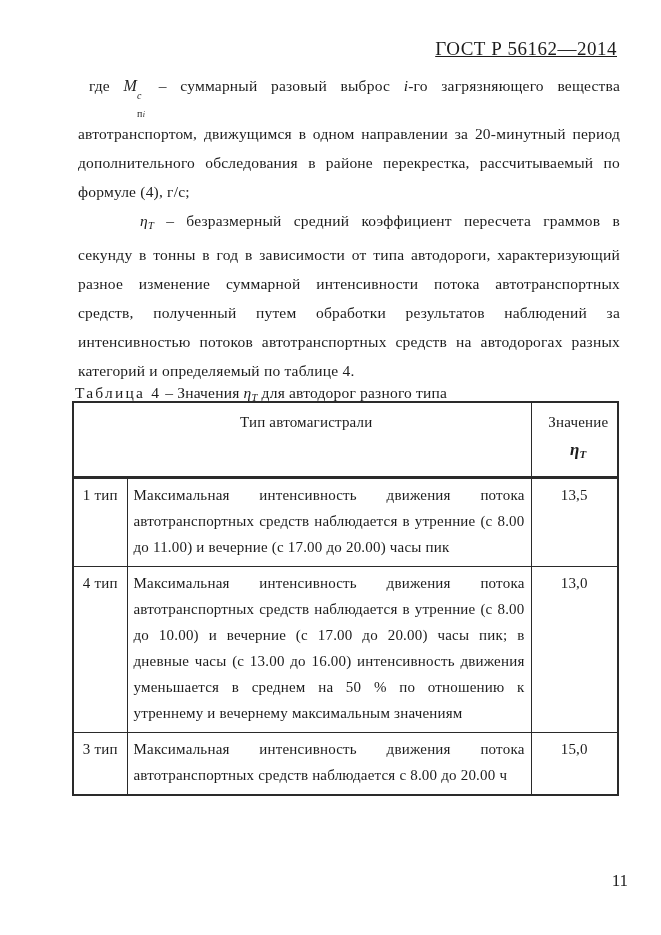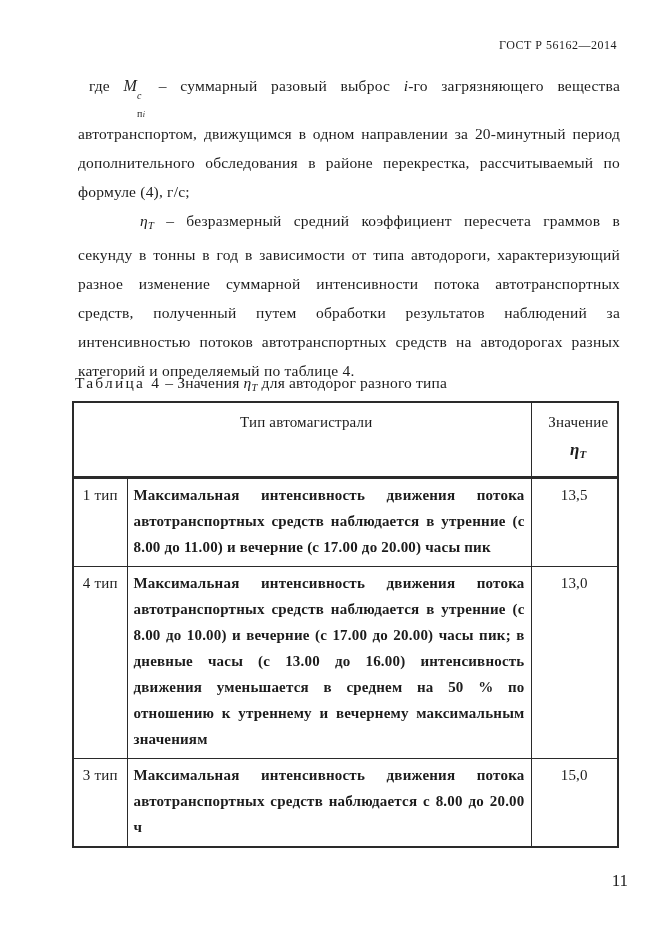--- a/index.html
+++ b/index.html
@@ -12,23 +12,24 @@
     background: #ffffff;
     color: #1c1c1c;
     font-family: "Liberation Serif", "DejaVu Serif", serif;
     font-size: 15.5px;
     overflow: hidden;
   }
   .doc-header {
     position: absolute;
     top: 38px;
     right: 44px;
-    font-size: 12px;
+    font-size: 19px;
     letter-spacing: 0.5px;
     white-space: nowrap;
+    text-decoration: underline;
   }
   .main-text {
     position: absolute;
     left: 78px;
     top: 71px;
     width: 542px;
     text-align: justify;
     line-height: 29px;
     letter-spacing: 0.2px;
   }
@@ -45,21 +46,21 @@
   }
   .fstack .fsup { font-size: 10px; font-style: italic; }
   .fstack .fsub { font-size: 10px; margin-top: 7px; }
   .fstack .fsubsub { font-size: 8px; font-style: italic; }
   .fm-base { font-style: italic; font-size: 16px; }
   .eta { font-style: italic; }
   .eta-sub { font-size: 10.5px; font-style: italic; vertical-align: -3px; }
   .caption {
     position: absolute;
     left: 75px;
-    top: 374px;
+    top: 384px;
     width: 545px;
     font-size: 15.5px;
     letter-spacing: 0.2px;
   }
   .caption-label { letter-spacing: 2.2px; }
   table.gost {
     position: absolute;
     left: 72px;
     top: 401px;
     width: 545px;
@@ -79,21 +80,21 @@
     vertical-align: top;
     text-align: center;
     padding: 6px 4px 8px 12px;
     height: 64px;
     line-height: 27px;
   }
   .th-eta { font-weight: bold; font-style: italic; font-size: 17px; }
   .th-eta-sub { font-size: 11px; font-weight: bold; font-style: italic; vertical-align: -3px; }
   table.gost td { vertical-align: top; padding: 3px 6px 6px 6px; line-height: 26px; }
   td.cell-type { text-align: center; white-space: nowrap; padding-top: 4px; }
-  td.cell-desc { text-align: justify; padding-left: 9px; padding-right: 9px; font-weight: bold; }
+  td.cell-desc { text-align: justify; padding-left: 9px; padding-right: 9px; }
   td.cell-value { text-align: center; padding-top: 4px; }
   .final-para {
     position: absolute;
     left: 47px;
     top: 789px;
     width: 581px;
     text-indent: 41px;
     text-align: justify;
     text-align-last: justify;
     line-height: 27px;

